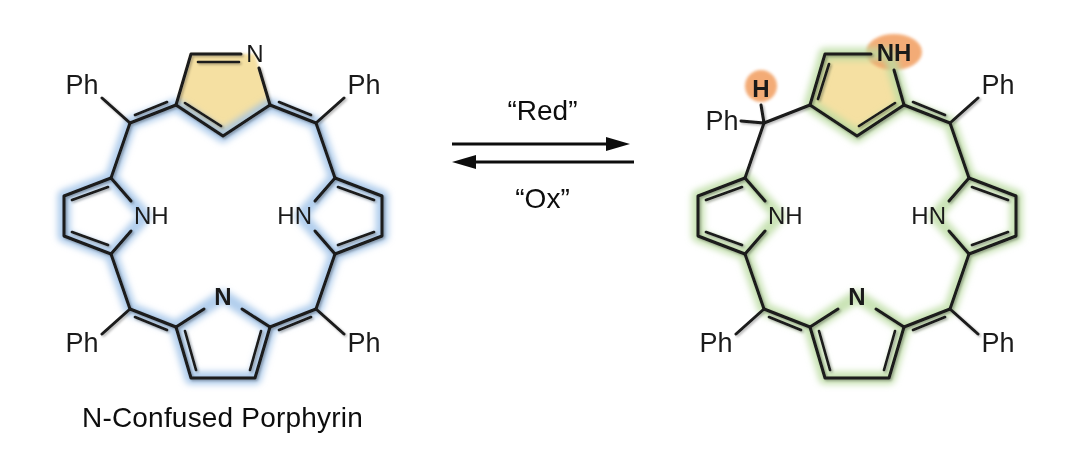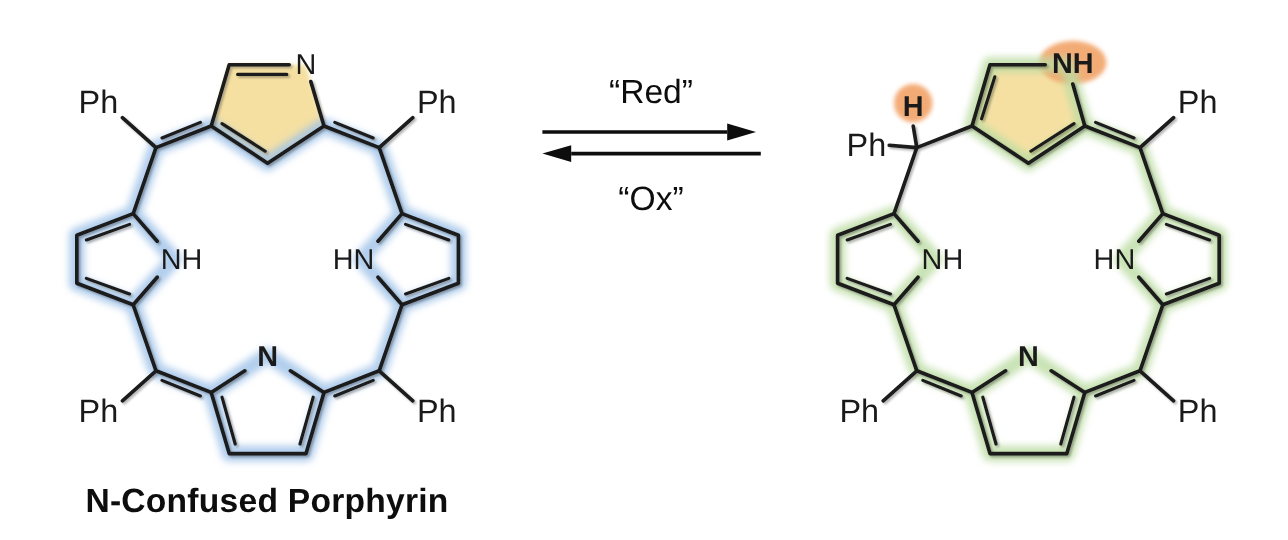--- a/index.html
+++ b/index.html
@@ -6,26 +6,26 @@
   .scene{
     width:1073px;height:450px;background:#ffffff;overflow:hidden;
     display:flex;flex-direction:row;align-items:flex-start;
     font-family:"Liberation Sans", sans-serif;
   }
   .figure{padding-top:8px;}
   .figure-left{width:445px;}
   .figure-right{flex:1;}
   .figure svg{display:block;margin:0 auto;}
   .mol-title{
-    text-align:center;font-weight:bold;font-size:28px;color:#0d0d0d;
+    text-align:center;font-weight:normal;font-size:28px;color:#0d0d0d;
     margin-top:2px;letter-spacing:0.2px;
   }
   .center-col{
     width:195px;display:flex;flex-direction:column;align-items:center;
-    padding-top:60px;
+    padding-top:94px;
   }
   .rx-label{font-size:28px;color:#0d0d0d;line-height:34px;}
   .arrow-wrap{margin:2px 0;}
   
   .bond{stroke:#1a1a1a;stroke-width:3;fill:none;stroke-linecap:round;stroke-linejoin:round;}
   .dbl{stroke:#1a1a1a;stroke-width:2.6;fill:none;stroke-linecap:round;}
   .glow{fill:none;stroke-width:13;stroke-linecap:round;stroke-linejoin:round;stroke-opacity:0.8;}
   text{font-family:"Liberation Sans", sans-serif;}
   .atom{font-size:24px;fill:#1a1a1a;}
   .atom-bold{font-weight:bold;}

